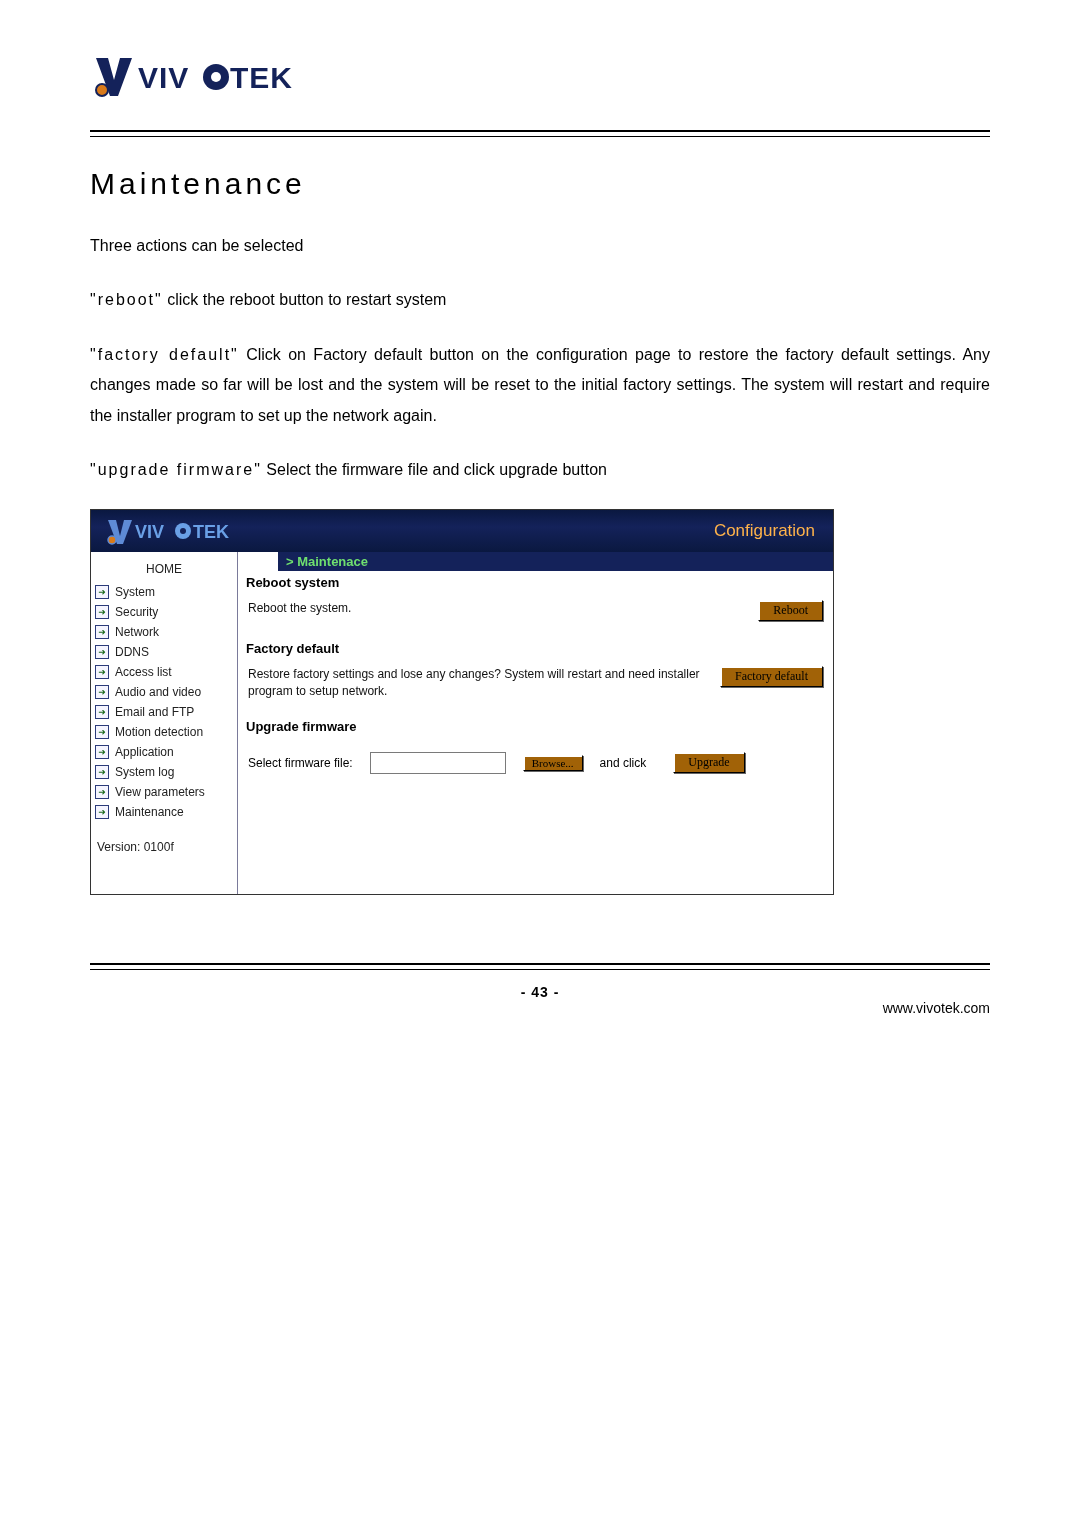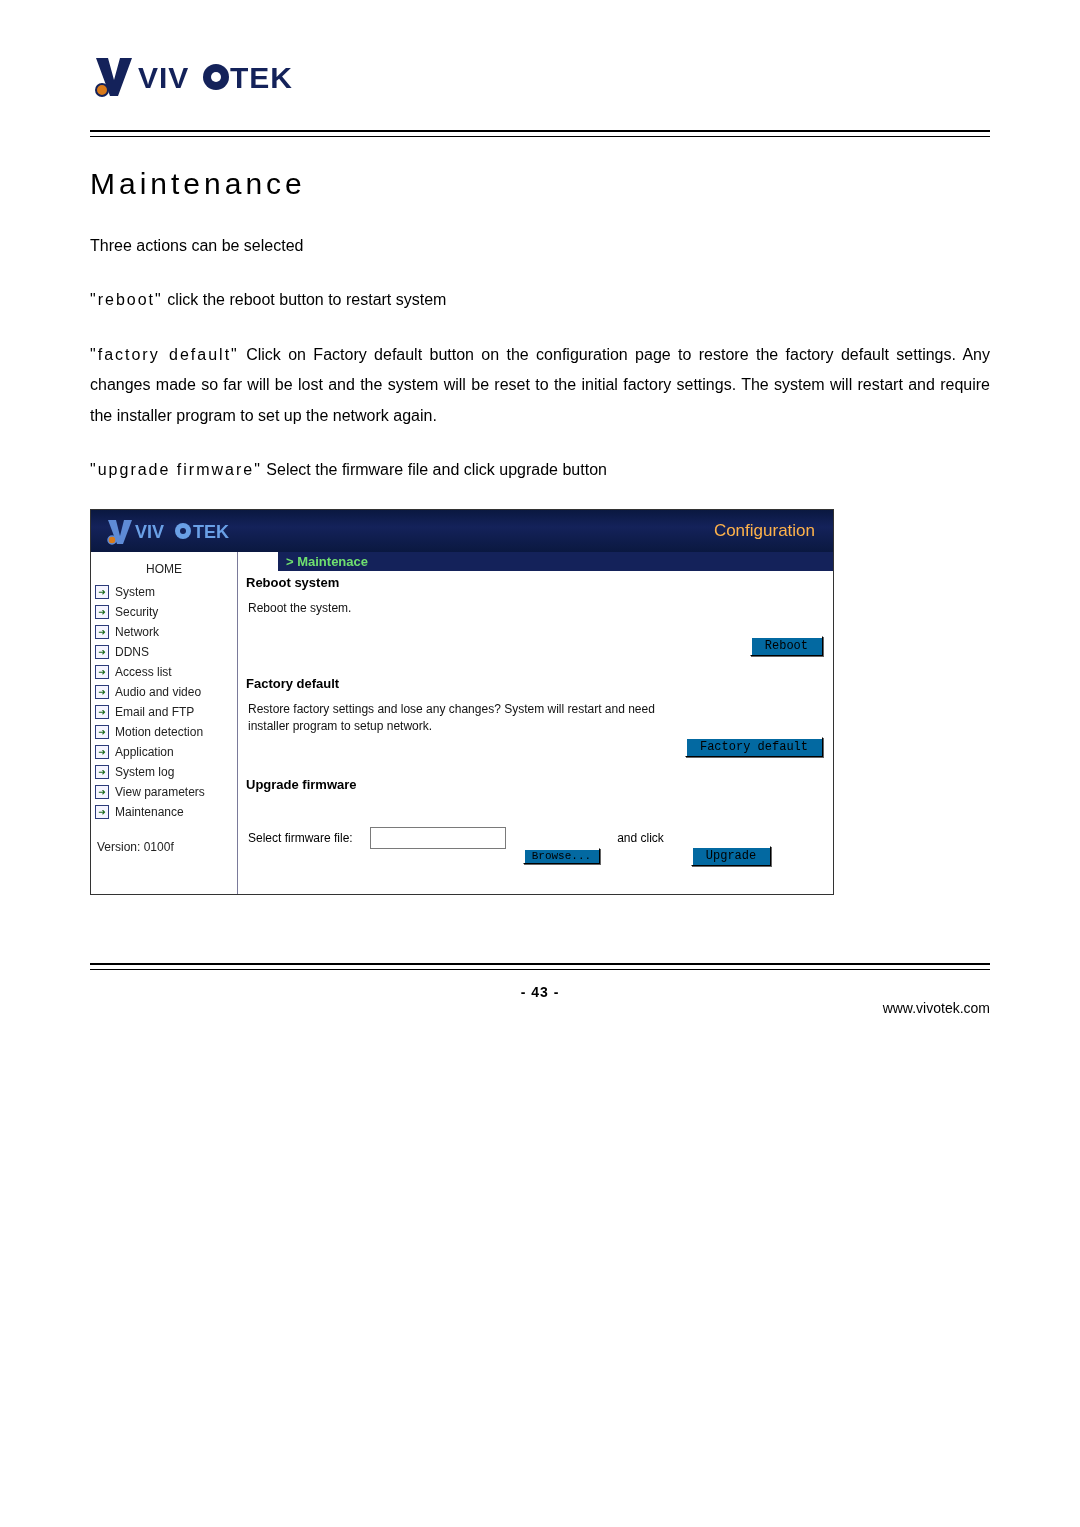--- a/index.html
+++ b/index.html
@@ -129,30 +129,29 @@
     display: flex;
     align-items: flex-start;
     justify-content: space-between;
     gap: 14px;
   }
   .section-body .txt {
     flex: 1;
     line-height: 1.35;
   }
   .old-btn {
-    background: #0369a1;
+    background: #a16207;
     border: 1px solid #000;
     border-top-color: #fff;
     border-left-color: #fff;
     box-shadow: inset 1px 1px 0 #fff, 1px 1px 0 #666;
     padding: 2px 14px;
-    font-family: Liberation Mono, monospace;
+    font-family: Liberation Serif, serif;
     font-size: 12px;
     cursor: pointer;
-    margin-top: 36px;
   }
   .fw-row {
     display: flex;
     align-items: center;
     gap: 17px;
     padding: 8px 10px 20px 10px;
     font-size: 12px;
   }
   .fw-row input[type=text] {
     width: 130px;

